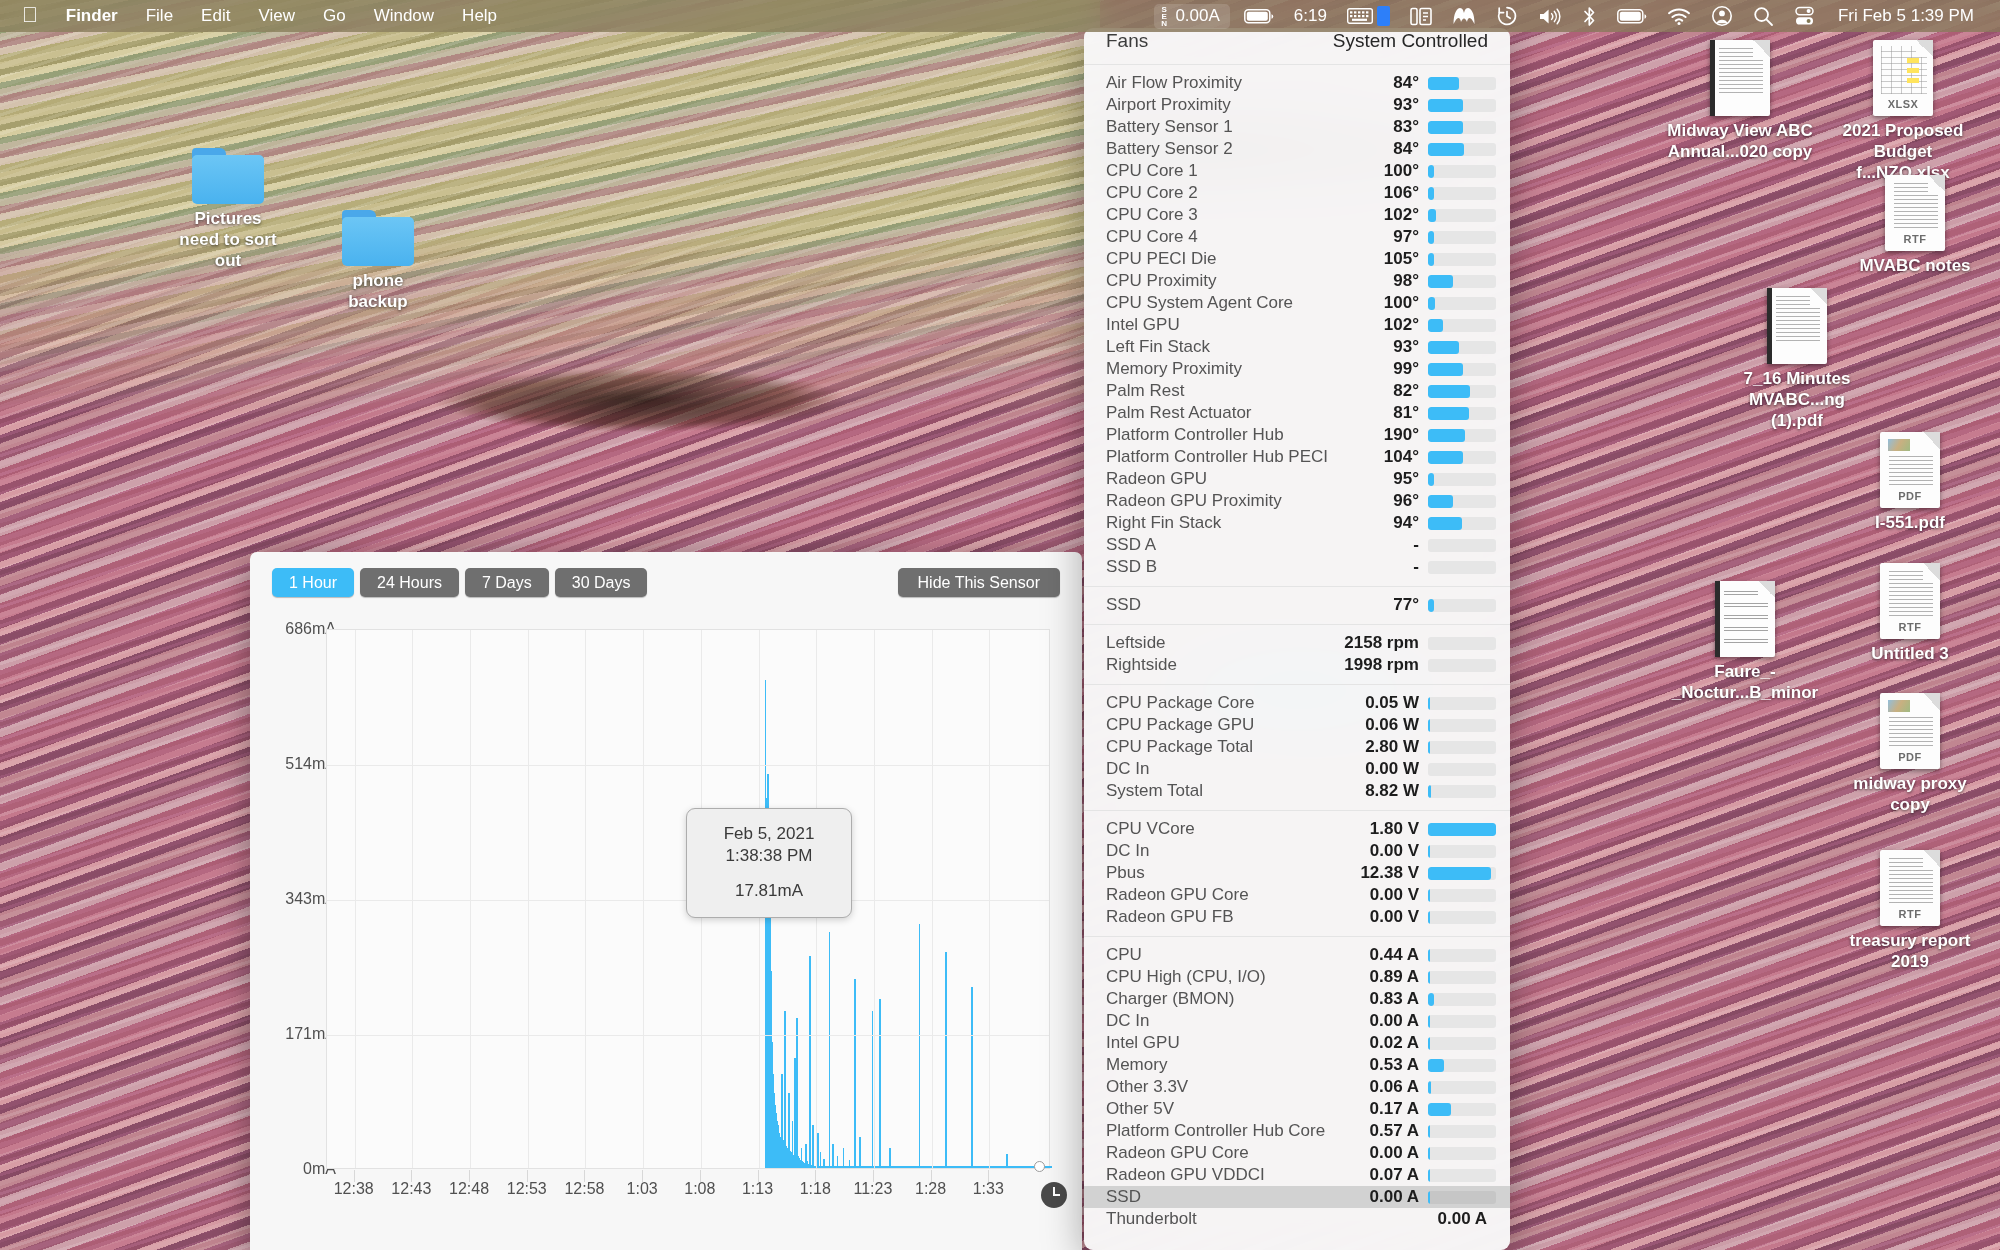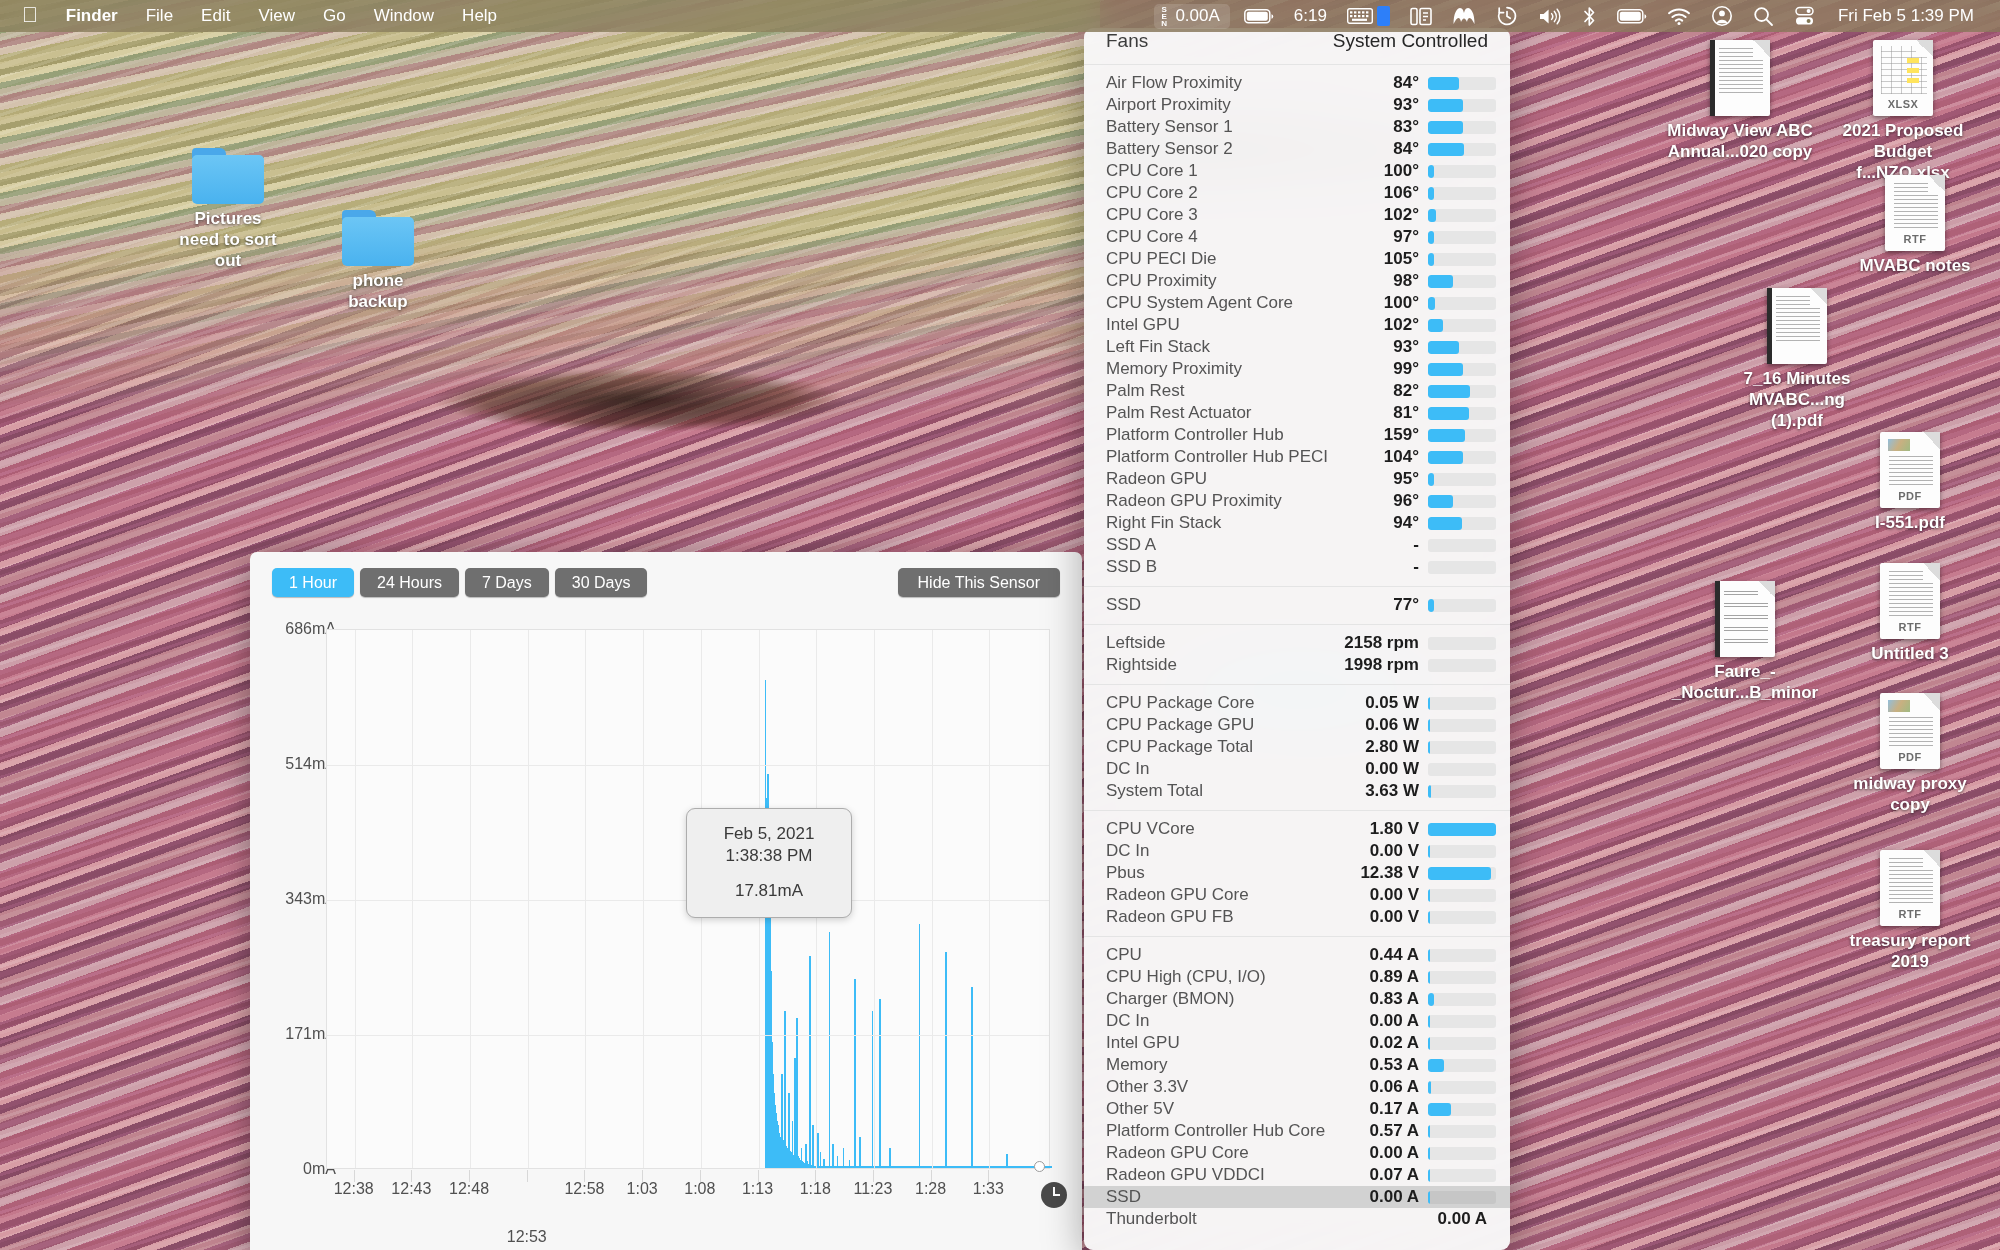--- a/index.html
+++ b/index.html
@@ -812,21 +812,21 @@
         <div class="vl" style="left: 604.583px;"></div>
         <div class="vl" style="left: 662.273px;"></div>
       </div>
     <div id="xlabels">
         <div class="xtick" style="left: 103.691px;">12:38</div>
         <div class="tickmark" style="left: 103.691px;"></div>
         <div class="xtick" style="left: 161.38px;">12:43</div>
         <div class="tickmark" style="left: 161.38px;"></div>
         <div class="xtick" style="left: 219.069px;">12:48</div>
         <div class="tickmark" style="left: 219.069px;"></div>
-        <div class="xtick" style="left: 276.759px; margin-top: 48px;">12:53</div>
+        <div class="xtick" style="left: 276.759px;">12:53</div>
         <div class="tickmark" style="left: 276.759px;"></div>
         <div class="xtick" style="left: 334.448px;">12:58</div>
         <div class="tickmark" style="left: 334.448px;"></div>
         <div class="xtick" style="left: 392.137px;">1:03</div>
         <div class="tickmark" style="left: 392.137px;"></div>
         <div class="xtick" style="left: 449.826px;">1:08</div>
         <div class="tickmark" style="left: 449.826px;"></div>
         <div class="xtick" style="left: 507.516px;">1:13</div>
         <div class="tickmark" style="left: 507.516px;"></div>
         <div class="xtick" style="left: 565.205px;">1:18</div>
@@ -962,21 +962,21 @@
         </div>
         <div class="srow">
           <span class="name">Palm Rest Actuator</span>
           <span class="val">81°</span>
           <span class="bar">
             <span style="width:60%"></span>
           </span>
         </div>
         <div class="srow">
           <span class="name">Platform Controller Hub</span>
-          <span class="val">159°</span>
+          <span class="val">190°</span>
           <span class="bar">
             <span style="width:55%"></span>
           </span>
         </div>
         <div class="srow">
           <span class="name">Platform Controller Hub PECI</span>
           <span class="val">104°</span>
           <span class="bar">
             <span style="width:52%"></span>
           </span>
@@ -1066,21 +1066,21 @@
         </div>
         <div class="srow">
           <span class="name">DC In</span>
           <span class="val">0.00 W</span>
           <span class="bar">
             <span style="width:0%"></span>
           </span>
         </div>
         <div class="srow">
           <span class="name">System Total</span>
-          <span class="val">3.63 W</span>
+          <span class="val">8.82 W</span>
           <span class="bar">
             <span style="width:4%"></span>
           </span>
         </div>
       </div>
       <div class="sgroup">
         <div class="srow">
           <span class="name">CPU VCore</span>
           <span class="val">1.80 V</span>
           <span class="bar">

